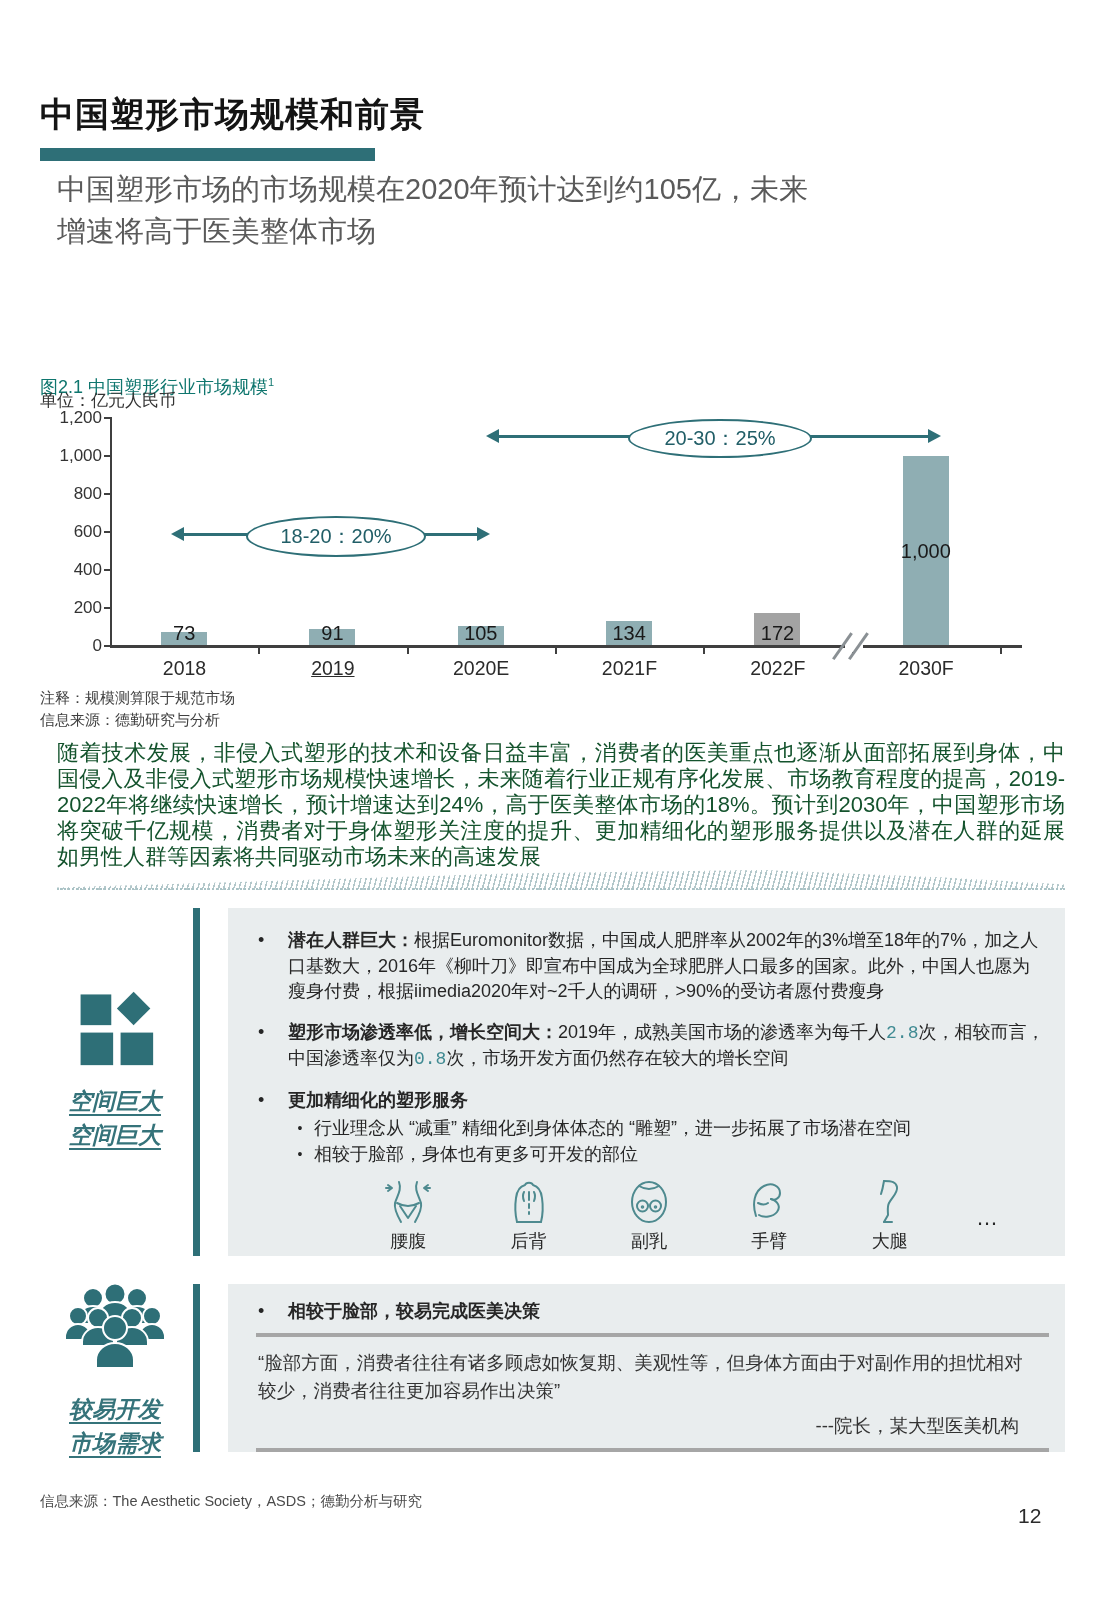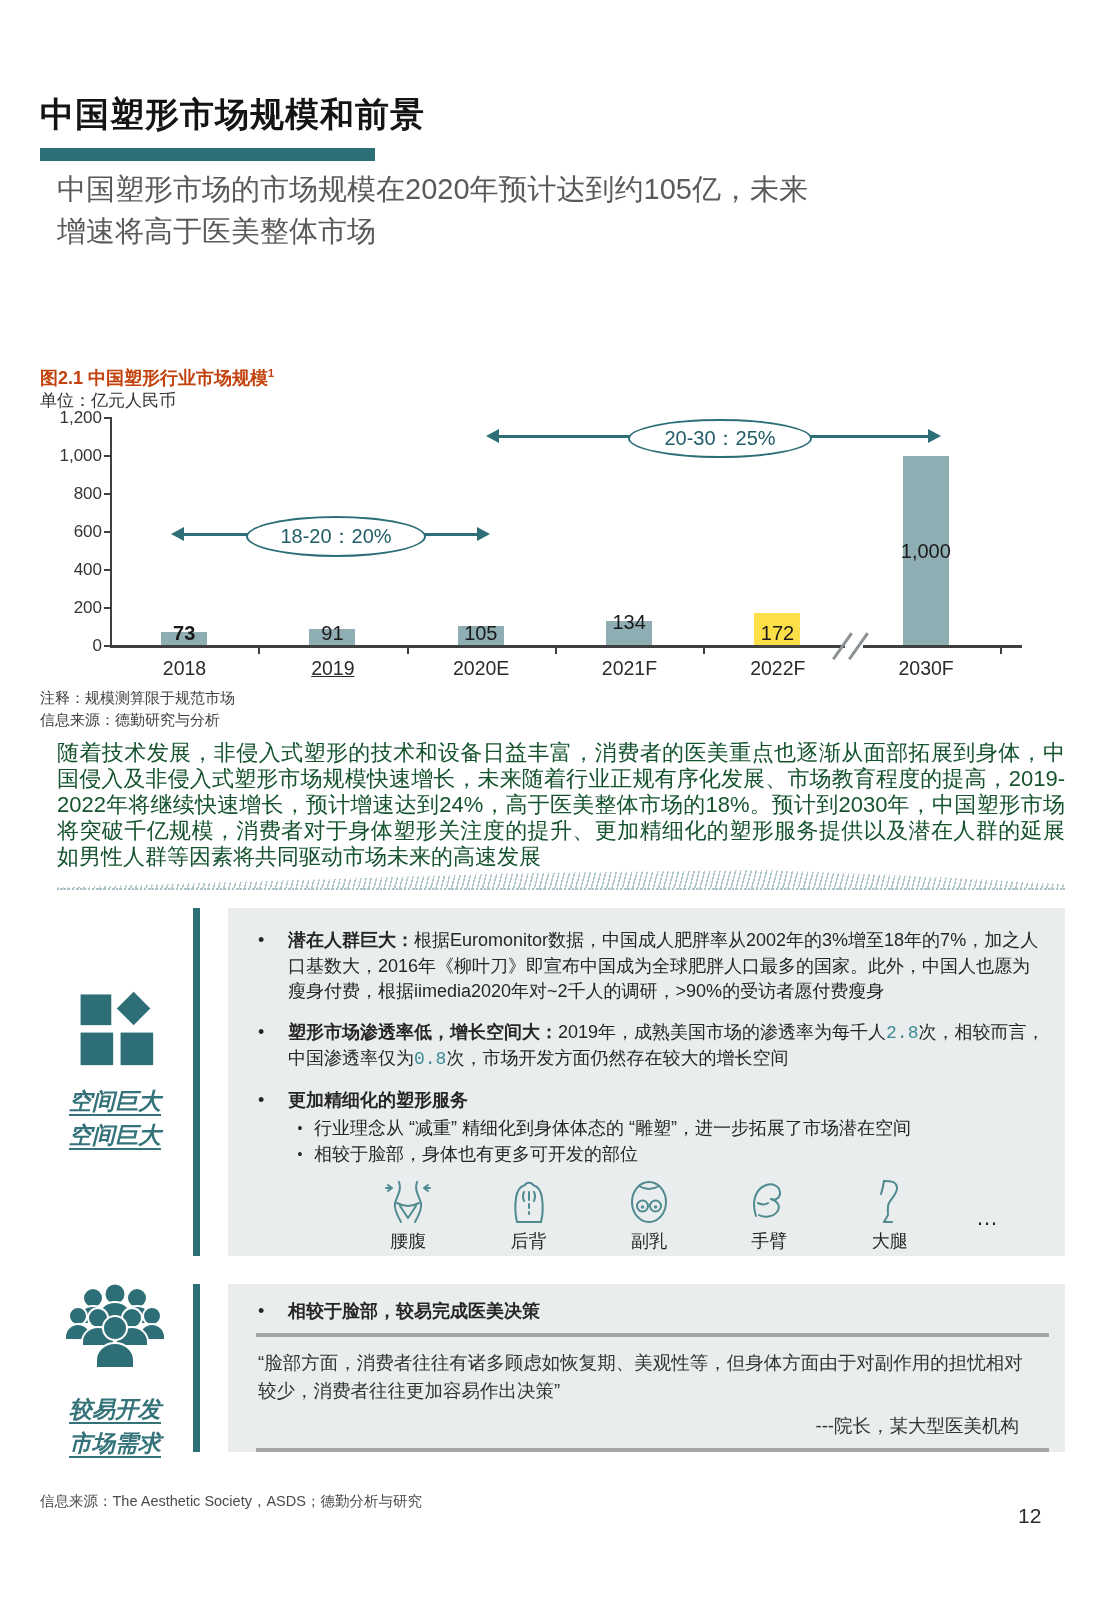--- a/index.html
+++ b/index.html
@@ -6,21 +6,21 @@
   .page{position:relative;width:1107px;height:1600px;background:#fff;overflow:hidden;
         font-family:"Liberation Sans","DejaVu Sans",sans-serif;color:#262626;}
 
   
   .title{position:absolute;left:40px;top:92px;font-size:34px;font-weight:bold;color:#141414;letter-spacing:1px;}
   .title-underline{position:absolute;left:40px;top:148px;width:335px;height:13px;background:#2E6F77;}
   .subtitle{position:absolute;left:57px;top:168px;width:980px;font-size:29px;color:#5A5A5A;line-height:42px;}
 
   
   .chart{position:absolute;left:40px;top:362px;width:1030px;height:330px;}
-  .chart-title{position:absolute;left:0;top:4px;font-size:18px;font-weight:bold;color:#c2410c;}
+  .chart-title{position:absolute;left:0;top:13px;font-size:18px;font-weight:normal;color:#0f766e;}
   .chart-title sup{font-size:11px;}
   .chart-unit{position:absolute;left:0;top:27px;font-size:17px;color:#333;}
   .yaxis-line{position:absolute;left:70px;top:56px;width:2px;height:228px;background:#3F3F3F;}
   .xaxis-line{position:absolute;left:70px;top:283px;width:912px;height:2.5px;background:#3F3F3F;z-index:2;}
   .ytick{position:absolute;left:0;width:62px;text-align:right;font-size:17px;color:#333;}
   .ytickmark{position:absolute;left:64px;width:8px;height:2px;background:#3F3F3F;}
   .xtickmark{position:absolute;top:285px;width:2px;height:7px;background:#3F3F3F;}
   .bar{position:absolute;width:46px;z-index:1;}
   .barlabel{position:absolute;left:-8px;right:-8px;text-align:center;font-size:20px;color:#1A1A1A;}
   .xcat{position:absolute;top:295px;width:149px;text-align:center;font-size:19.5px;color:#2B2B2B;}
@@ -116,37 +116,37 @@
       <div class="ytick" style="top: 122px;">800</div>
       <div class="ytickmark" style="top: 131px;"></div>
       <div class="ytick" style="top: 160px;">600</div>
       <div class="ytickmark" style="top: 169px;"></div>
       <div class="ytick" style="top: 198px;">400</div>
       <div class="ytickmark" style="top: 207px;"></div>
       <div class="ytick" style="top: 236px;">200</div>
       <div class="ytickmark" style="top: 245px;"></div>
       <div class="ytick" style="top: 274px;">0</div>
       <div class="ytickmark" style="top: 283px;"></div>
-      <div class="bar" style="left: 121.165px; top: 270.13px; height: 13.87px; background: rgb(143, 174, 179); font-weight: bold;">
+      <div class="bar" style="left: 121.165px; top: 270.13px; height: 13.87px; background: rgb(143, 174, 179);">
         <div class="barlabel" style="bottom: 1px;">73</div>
       </div>
       <div class="xcat" style="left: 70px;">2018</div>
       <div class="bar" style="left: 269.495px; top: 266.71px; height: 17.29px; background: rgb(143, 174, 179);">
         <div class="barlabel" style="bottom: 1px;">91</div>
       </div>
       <div class="xcat" style="left: 218.33px; text-decoration: underline;">2019</div>
       <div class="bar" style="left: 417.825px; top: 264.05px; height: 19.95px; background: rgb(143, 174, 179);">
         <div class="barlabel" style="bottom: 1px;">105</div>
       </div>
       <div class="xcat" style="left: 366.66px;">2020E</div>
       <div class="bar" style="left: 566.155px; top: 258.54px; height: 25.46px; background: rgb(143, 174, 179);">
-        <div class="barlabel" style="bottom: 12px; margin-top: 44px;">134</div>
+        <div class="barlabel" style="bottom: 1px; margin-top: 44px;">134</div>
       </div>
       <div class="xcat" style="left: 514.99px;">2021F</div>
-      <div class="bar" style="left: 714.485px; top: 251.32px; height: 32.68px; background: #fde047;">
+      <div class="bar" style="left: 714.485px; top: 251.32px; height: 32.68px; background: #a3a3a3;">
         <div class="barlabel" style="bottom: 1px;">172</div>
       </div>
       <div class="xcat" style="left: 663.32px;">2022F</div>
       <div class="bar" style="left: 862.815px; top: 94px; height: 190px; background: rgb(143, 174, 179);">
         <div class="barlabel" style="top: 50%; transform: translateY(-50%);">1,000</div>
       </div>
       <div class="xcat" style="left: 811.65px;">2030F</div>
       <div class="xtickmark" style="left: 218.33px;"></div>
       <div class="xtickmark" style="left: 366.66px;"></div>
       <div class="xtickmark" style="left: 514.99px;"></div>

